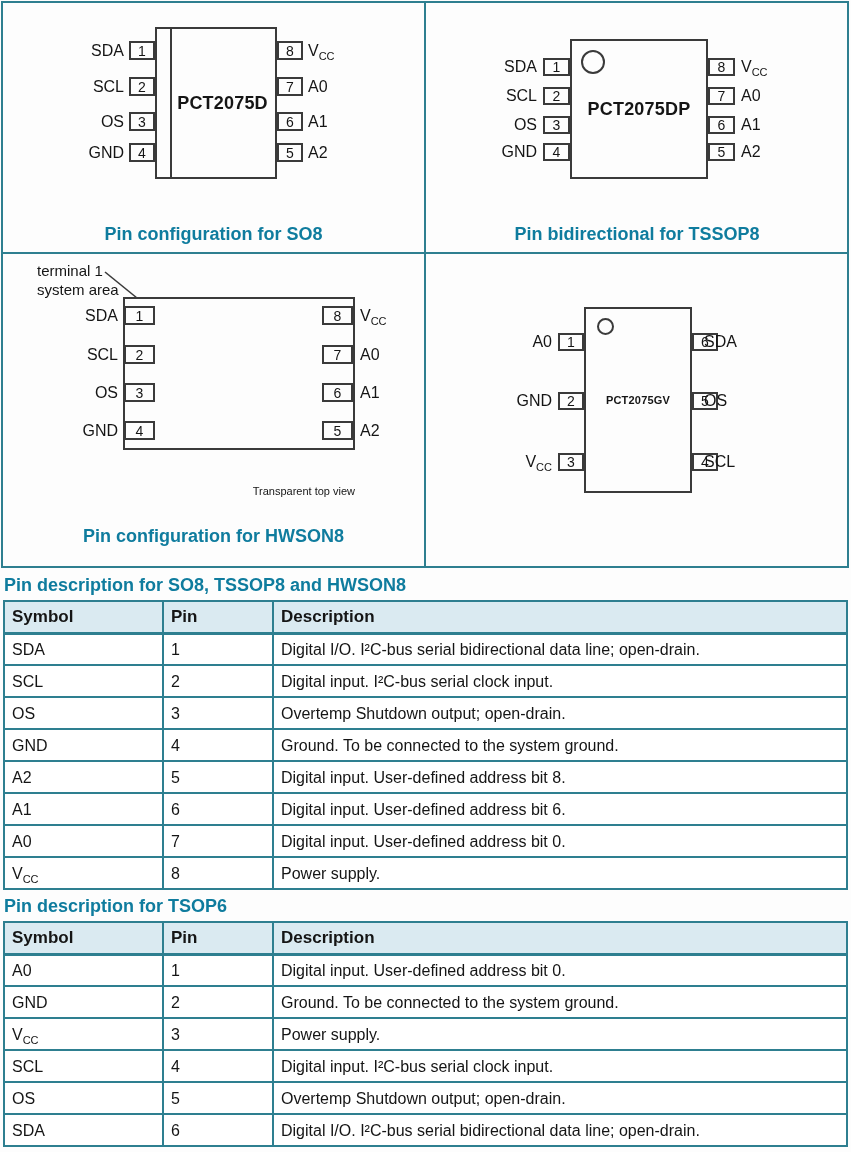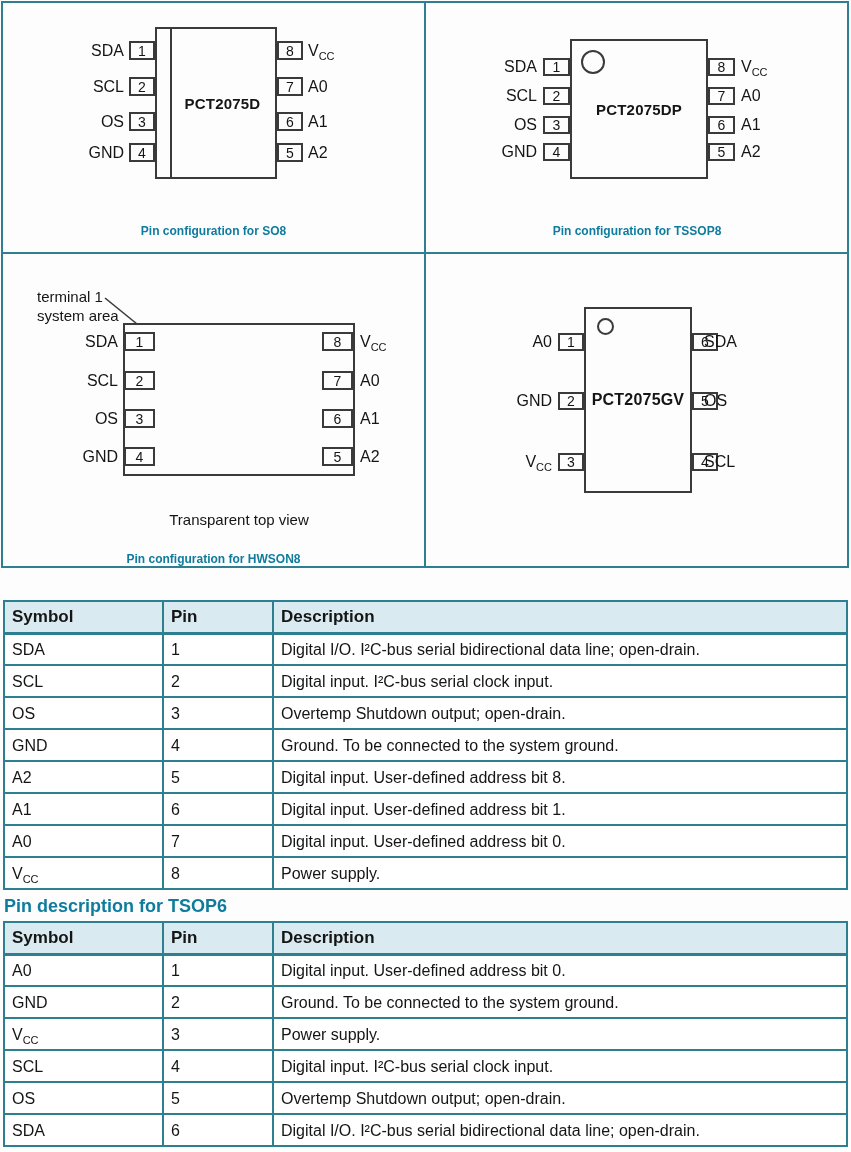--- a/index.html
+++ b/index.html
@@ -13,38 +13,38 @@
   body{font-family:"Liberation Sans",sans-serif;background:#fff;color:var(--ink)}
   #page{position:relative;width:851px;height:1152px;background:#fdfdfd;overflow:hidden}
 
   
   .figure-frame{position:absolute;left:1px;top:1px;width:848px;height:567px;border:2px solid var(--border)}
   .vdiv{position:absolute;left:424px;top:1px;width:2px;height:567px;background:var(--border)}
   .hdiv{position:absolute;left:1px;top:252px;width:848px;height:2px;background:var(--border)}
   .quadrant{position:absolute}
 
   .pkg-body{position:absolute;border:2px solid var(--line);display:flex;align-items:center;justify-content:center;background:#fdfdfd}
-  .chip-name{font-weight:bold;font-size:15px;white-space:nowrap;letter-spacing:.2px}
+  .chip-name{font-weight:bold;font-size:18px;white-space:nowrap;letter-spacing:.2px}
   .stripe{position:absolute;left:13px;top:0;bottom:0;width:2px;background:var(--line)}
   .pbox{position:absolute;border:2px solid var(--line);display:flex;align-items:center;justify-content:center;font-size:14px;background:#fdfdfd}
   .plabel{position:absolute;font-size:16px;white-space:nowrap}
   .plabel.left{text-align:right}
   .plabel sub,.chip-sub{font-size:11px;line-height:0}
   .q1 .pbox{width:26px;height:19px}  .q1 .plabel{line-height:19px}
   .q2 .pbox{width:27px;height:18px}  .q2 .plabel{line-height:18px}
   .q3 .pbox{width:31px;height:19px}  .q3 .plabel{line-height:19px}
   .q4 .pbox{width:26px;height:18px}  .q4 .plabel{line-height:18px}
   .q1 .pkg-body{padding-left:13px}
-  .q4 .chip-name{font-size:16px}
+  .q4 .chip-name{font-size:11px}
   .circle{position:absolute;border:2px solid var(--line);border-radius:50%;background:#fdfdfd}
   .die{position:absolute;display:flex;align-items:center;justify-content:center}
   .die svg{position:absolute;left:0;top:0}
   .die .chip-name{position:relative}
-  .caption{position:absolute;left:0;right:0;text-align:center;font-weight:bold;font-size:12px;color:var(--accent)}
-  .note{position:absolute;text-align:center;font-size:15px}
+  .caption{position:absolute;left:0;right:0;text-align:center;font-weight:bold;font-size:18px;color:var(--accent)}
+  .note{position:absolute;text-align:right;font-size:11px}
   .annotation{position:absolute;font-size:15px;line-height:19px}
   .arrow-svg{position:absolute}
 
   
   .tbl-title{position:absolute;left:4px;font-weight:bold;font-size:18px;color:var(--accent)}
   table.pin-table{position:absolute;left:3px;width:845px;border-collapse:collapse;table-layout:fixed;background:#fff}
   .pin-table th,.pin-table td{border:2px solid var(--border);height:32px;padding:1px 4px 0 7px;font-size:16px;text-align:left;vertical-align:middle}
   .pin-table th{background:var(--header_bg);font-size:17px;border-bottom:3px solid var(--border)}
   .pin-table td sub{font-size:11px;line-height:0}
   .col-sym{width:159px}.col-pin{width:110px}
@@ -128,24 +128,24 @@
       </div>
     <div class="plabel" style="left:315px;top:84px"><span>A0</span><sub></sub></div>
     <div class="pbox" style="left:282px;top:113px">
         <span>6</span>
       </div>
     <div class="plabel" style="left:315px;top:113px"><span>A1</span><sub></sub></div>
     <div class="pbox" style="left:282px;top:140px">
         <span>5</span>
       </div>
     <div class="plabel" style="left:315px;top:140px"><span>A2</span><sub></sub></div>
-    <div class="caption" style="top:221px">Pin configuration for TSSOP8</div>
+    <div class="caption" style="top:221px">Pin bidirectional for TSSOP8</div>
   </div>
 
-  <div class="quadrant q3" style="left:3px;top:268px;width:421px;height:366px">
+  <div class="quadrant q3" style="left:3px;top:242px;width:421px;height:366px">
     <div class="annotation" style="left:34px;top:19px">
       <div>terminal 1</div>
       <div>system area</div>
     </div>
     <svg class="arrow-svg" style="left:94px;top:23px" width="46" height="38">
       <line x1="8" y1="7" x2="40" y2="33" stroke="#3a3a3a" stroke-width="1.6"></line>
     </svg>
     <div class="pkg-body" style="left:120px;top:55px;width:232px;height:153px"></div>
     <div class="plabel left" style="left:23px;top:64px;width:92px"><span>SDA</span><sub></sub></div>
     <div class="pbox" style="left:121px;top:64px">
@@ -207,20 +207,21 @@
     <div class="pbox" style="left:266px;top:138px">
         <span>5</span>
       </div>
     <div class="plabel" style="left:272px;top:138px;padding-left:6px"><span>OS</span><sub></sub></div>
     <div class="pbox" style="left:266px;top:199px">
         <span>4</span>
       </div>
     <div class="plabel" style="left:272px;top:199px;padding-left:6px"><span>SCL</span><sub></sub></div>
   </div>
 
+  <div class="tbl-title" style="top:575px">Pin description for SO8, TSSOP8 and HWSON8</div>
   <table class="pin-table" style="top:600px">
     <colgroup>
         <col class="col-sym">
         <col class="col-pin">
         <col>
       </colgroup>
     <tbody>
         <tr>
       <th>Symbol</th>
       <th>Pin</th>
@@ -247,21 +248,21 @@
           <td>Ground. To be connected to the system ground.</td>
         </tr>
     <tr>
           <td><span>A2</span><sub></sub></td>
           <td>5</td>
           <td>Digital input. User-defined address bit 8.</td>
         </tr>
     <tr>
           <td><span>A1</span><sub></sub></td>
           <td>6</td>
-          <td>Digital input. User-defined address bit 1.</td>
+          <td>Digital input. User-defined address bit 6.</td>
         </tr>
     <tr>
           <td><span>A0</span><sub></sub></td>
           <td>7</td>
           <td>Digital input. User-defined address bit 0.</td>
         </tr>
     <tr>
           <td><span>V</span><sub>CC</sub></td>
           <td>8</td>
           <td>Power supply.</td>

